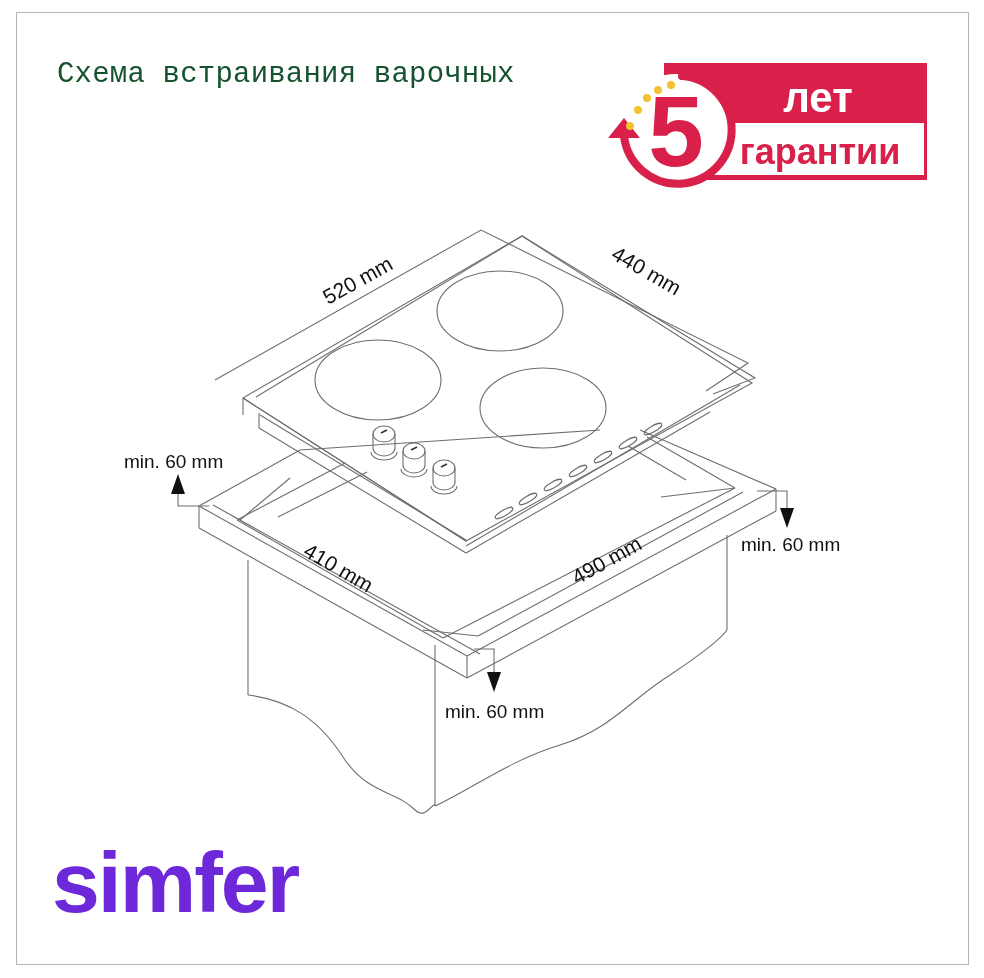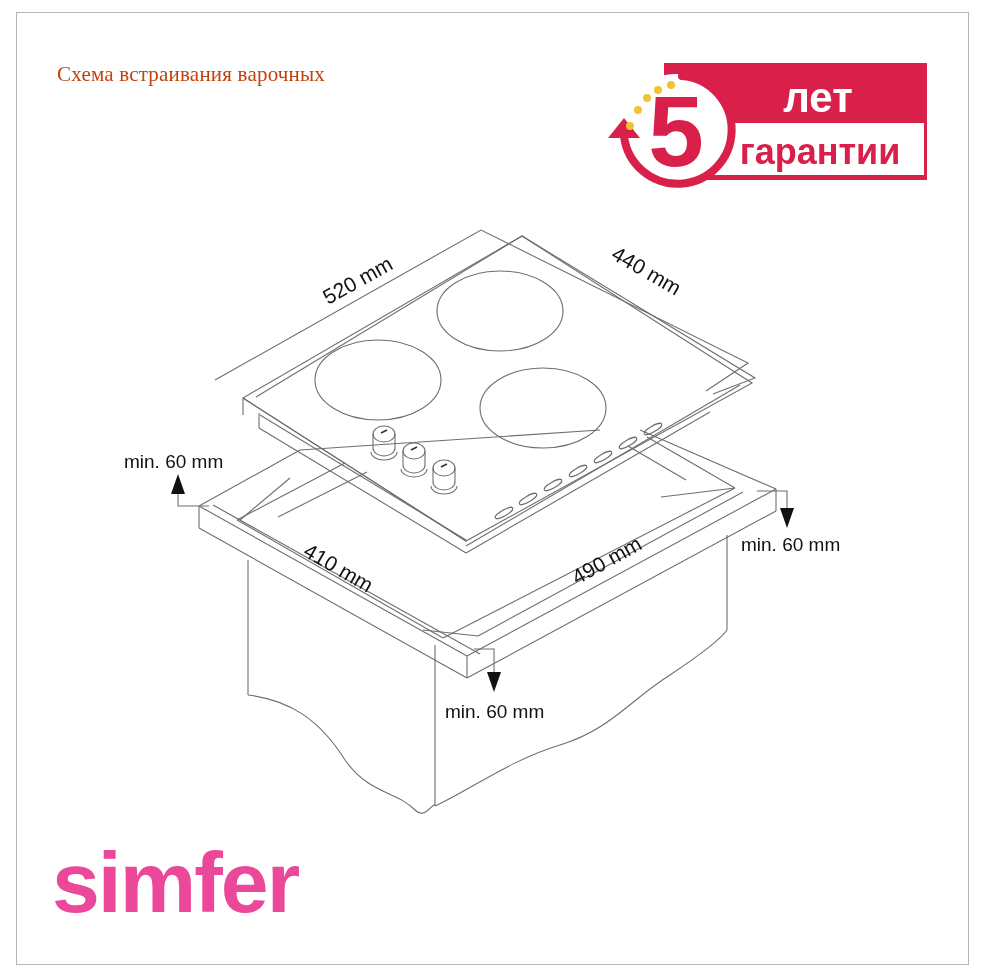--- a/index.html
+++ b/index.html
@@ -1,22 +1,22 @@
 <!DOCTYPE html>
 <html><head>
 <meta charset="utf-8">
 <style>
   html, body { margin: 0; padding: 0; background: #ffffff; }
   body { width: 984px; height: 978px; position: relative; overflow: hidden; font-family: "DejaVu Sans", sans-serif; }
   .frame { position: absolute; left: 16px; top: 12px; width: 953px; height: 953px; border: 1px solid #b5b5b5; box-sizing: border-box; }
-  .title { position: absolute; left: 57px; top: 56px; font-family: Liberation Serif, serif; font-size: 21px; line-height: 37px; color: #c2410c; letter-spacing: 0.2px; }
+  .title { position: absolute; left: 57px; top: 56px; font-family: Liberation Mono, monospace; font-size: 29px; line-height: 37px; color: #14532d; letter-spacing: 0.2px; }
   .title div { white-space: nowrap; }
   .warranty { position: absolute; left: 596px; top: 60px; width: 340px; height: 130px; }
   .diagram { position: absolute; left: 0; top: 0; width: 984px; height: 978px; }
-  .logo { position: absolute; left: 52px; top: 834px; font-family: "Liberation Sans", sans-serif; font-weight: bold; font-size: 86px; line-height: 96px; color: #ec4899; letter-spacing: -2px; }
+  .logo { position: absolute; left: 52px; top: 834px; font-family: "Liberation Sans", sans-serif; font-weight: bold; font-size: 86px; line-height: 96px; color: #6d28d9; letter-spacing: -2px; }
   svg text { font-family: "Liberation Sans", sans-serif; }
 </style>
 </head>
 <body>
 
 <div class="frame"></div>
 
 <div class="title">
   <div>Схема встраивания варочных</div>
 </div>

